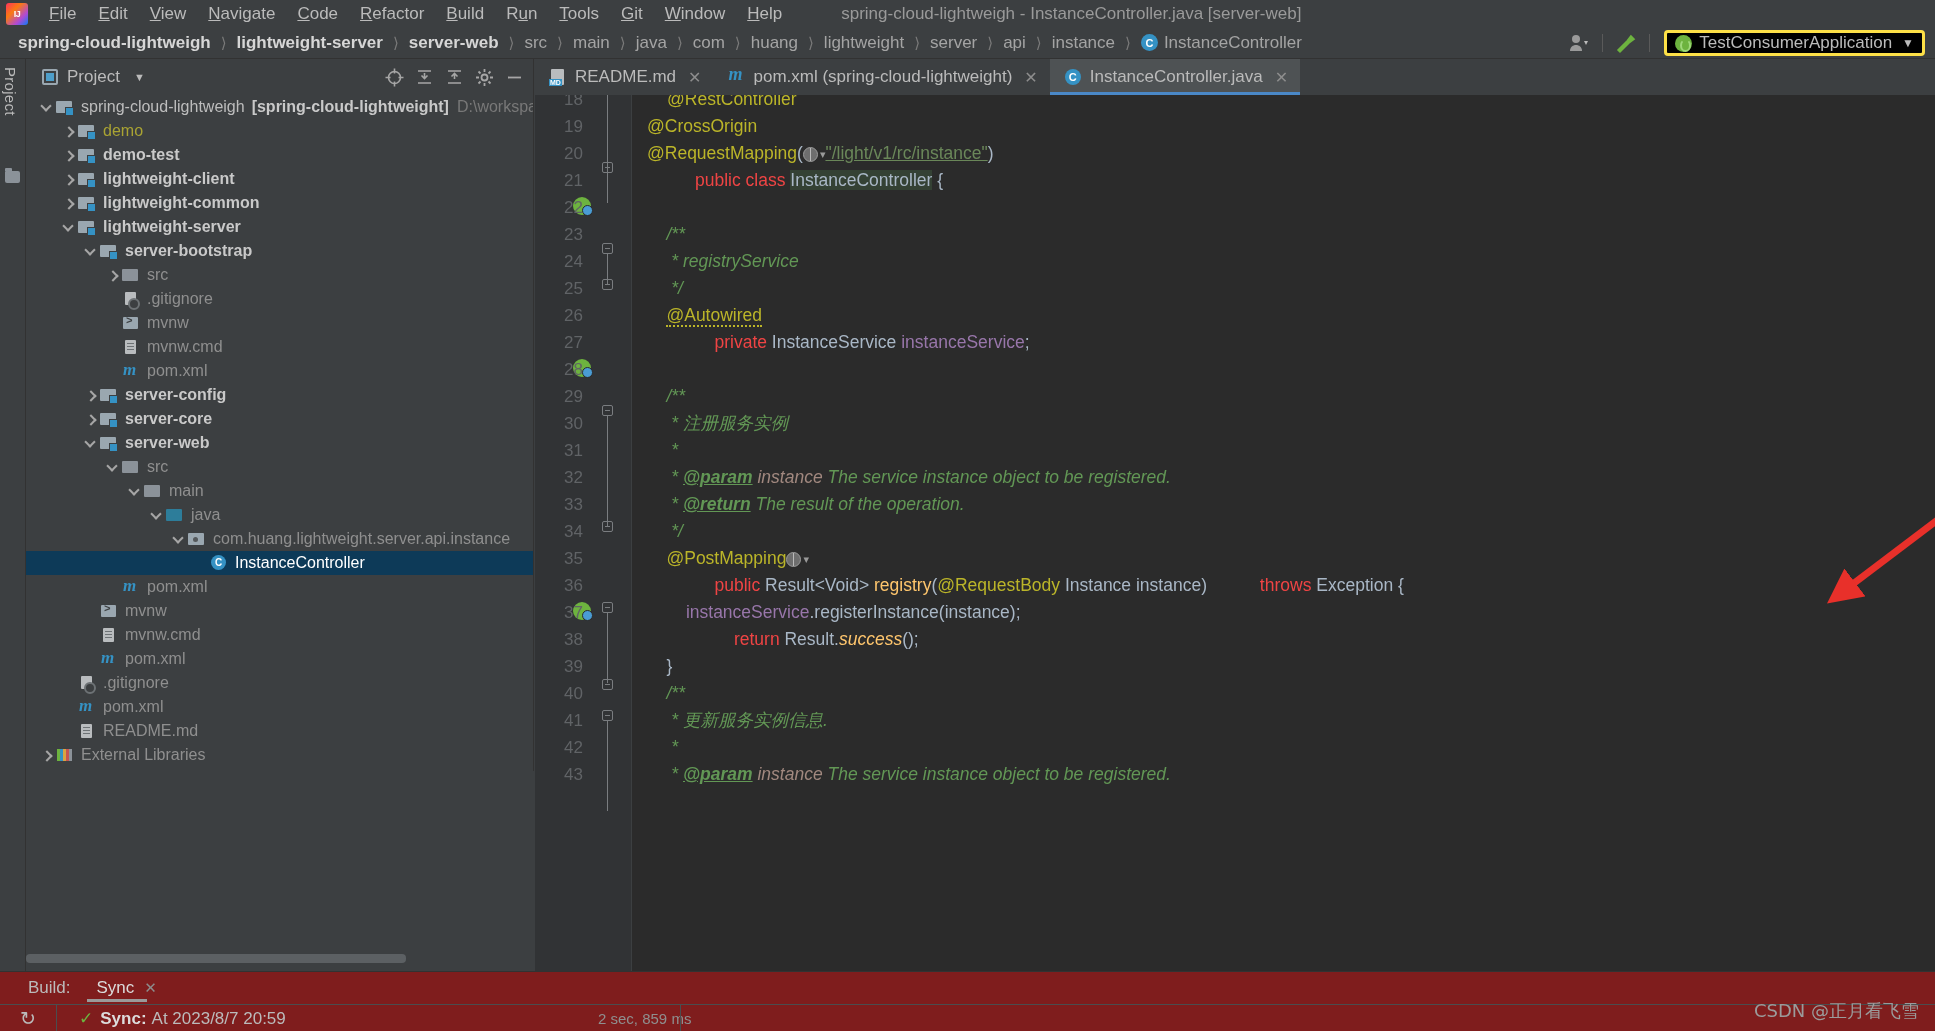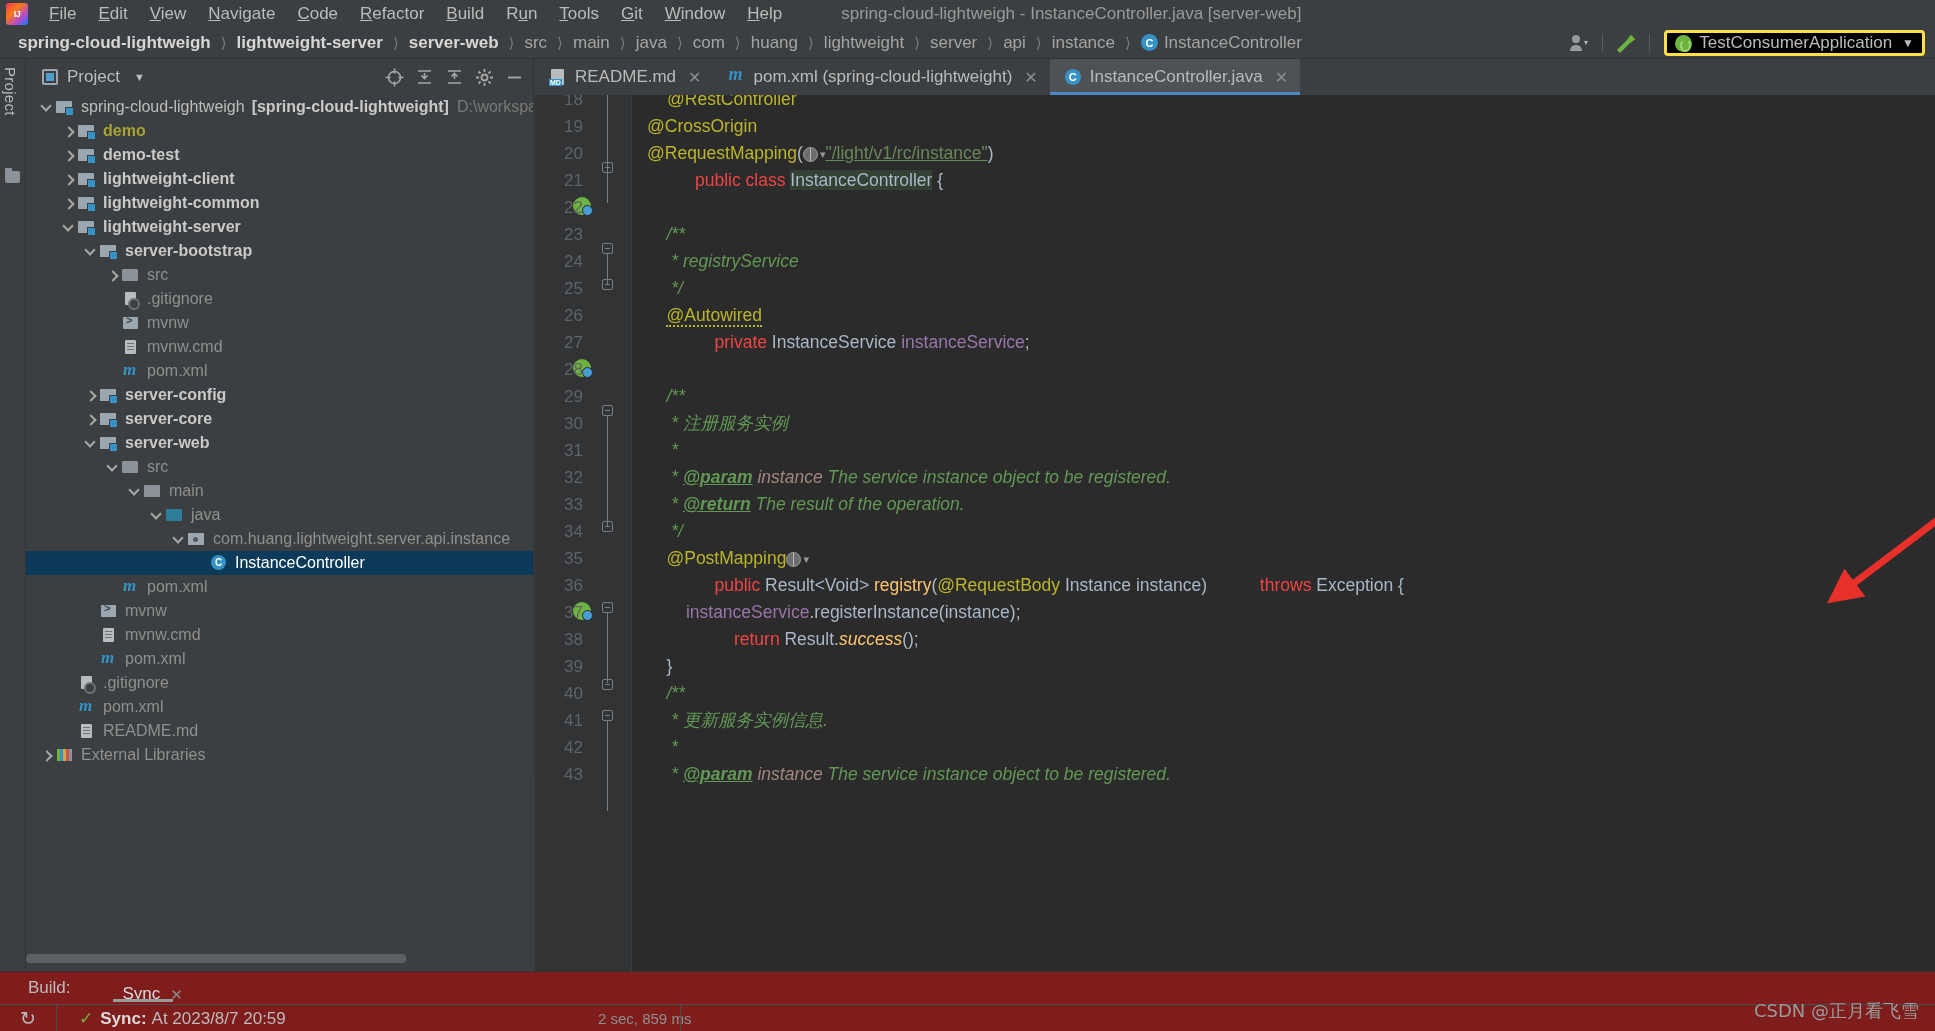--- a/index.html
+++ b/index.html
@@ -223,21 +223,21 @@
     display:flex; align-items:center; justify-content:center;
     font-size:10px; color:#ffffff; font-weight:bold;
   }
   
   .ico.libs::before {
     content:""; position:absolute; left:1px; top:2px; width:15px; height:12px;
     background: repeating-linear-gradient(90deg,#6db33f 0 3px,#3592c4 3px 6px,#d9a441 6px 9px,#c75450 9px 12px,#8b9299 12px 15px);
   }
   .tlabel { color: #bdbdbd; }
   .tlabel.bold { font-weight: bold; color: #c9c9c9; }
-  .tlabel.demo { font-weight: bold; color: #a9a333; }
+  .tlabel.demo { font-weight: normal; color: #a9a333; }
   .tlabel.dim { color: #8f8f8f; font-weight: normal; }
   .tpath { color: #787878; margin-left: 8px; font-weight: normal; }
 
   
   .pp-hscroll {
     position: absolute; left: 26px; top: 954px; width: 380px; height: 9px;
     background: #5c6063; border-radius: 4px;
   }
 
   
@@ -363,22 +363,22 @@
   .build-panel {
     position: absolute; left: 0; top: 971px; width: 1935px; height: 60px;
     background: #7f1d1d; border-top: 1px solid #323232;
   }
   .build-head {
     position: relative; height: 32px; display: flex; align-items: center;
     padding-left: 28px;
   }
   .build-head .blabel { color: #bbbbbb; font-size: 17px; margin-right: 22px; }
   .build-head .btab {
-    position: relative; display: flex; align-items: flex-end;
-    color: #dcdcdc; font-size: 17px; height: 32px; padding: 0 4px; margin-left: 26px;
+    position: relative; display: flex; align-items: center;
+    color: #dcdcdc; font-size: 17px; height: 32px; padding: 0 4px;
   }
   .build-head .btab::after {
     content:""; position:absolute; left:-6px; right:14px; bottom:2px;
     height:3px; background:#9a9a9a;
   }
   .build-head .btab .bclose { color: #8d8d8d; font-size: 15px; margin-left: 10px; }
   .build-body {
     position: relative; height: 28px; display: flex; align-items: center;
     border-top: 1px solid #4a4d4f;
   }

